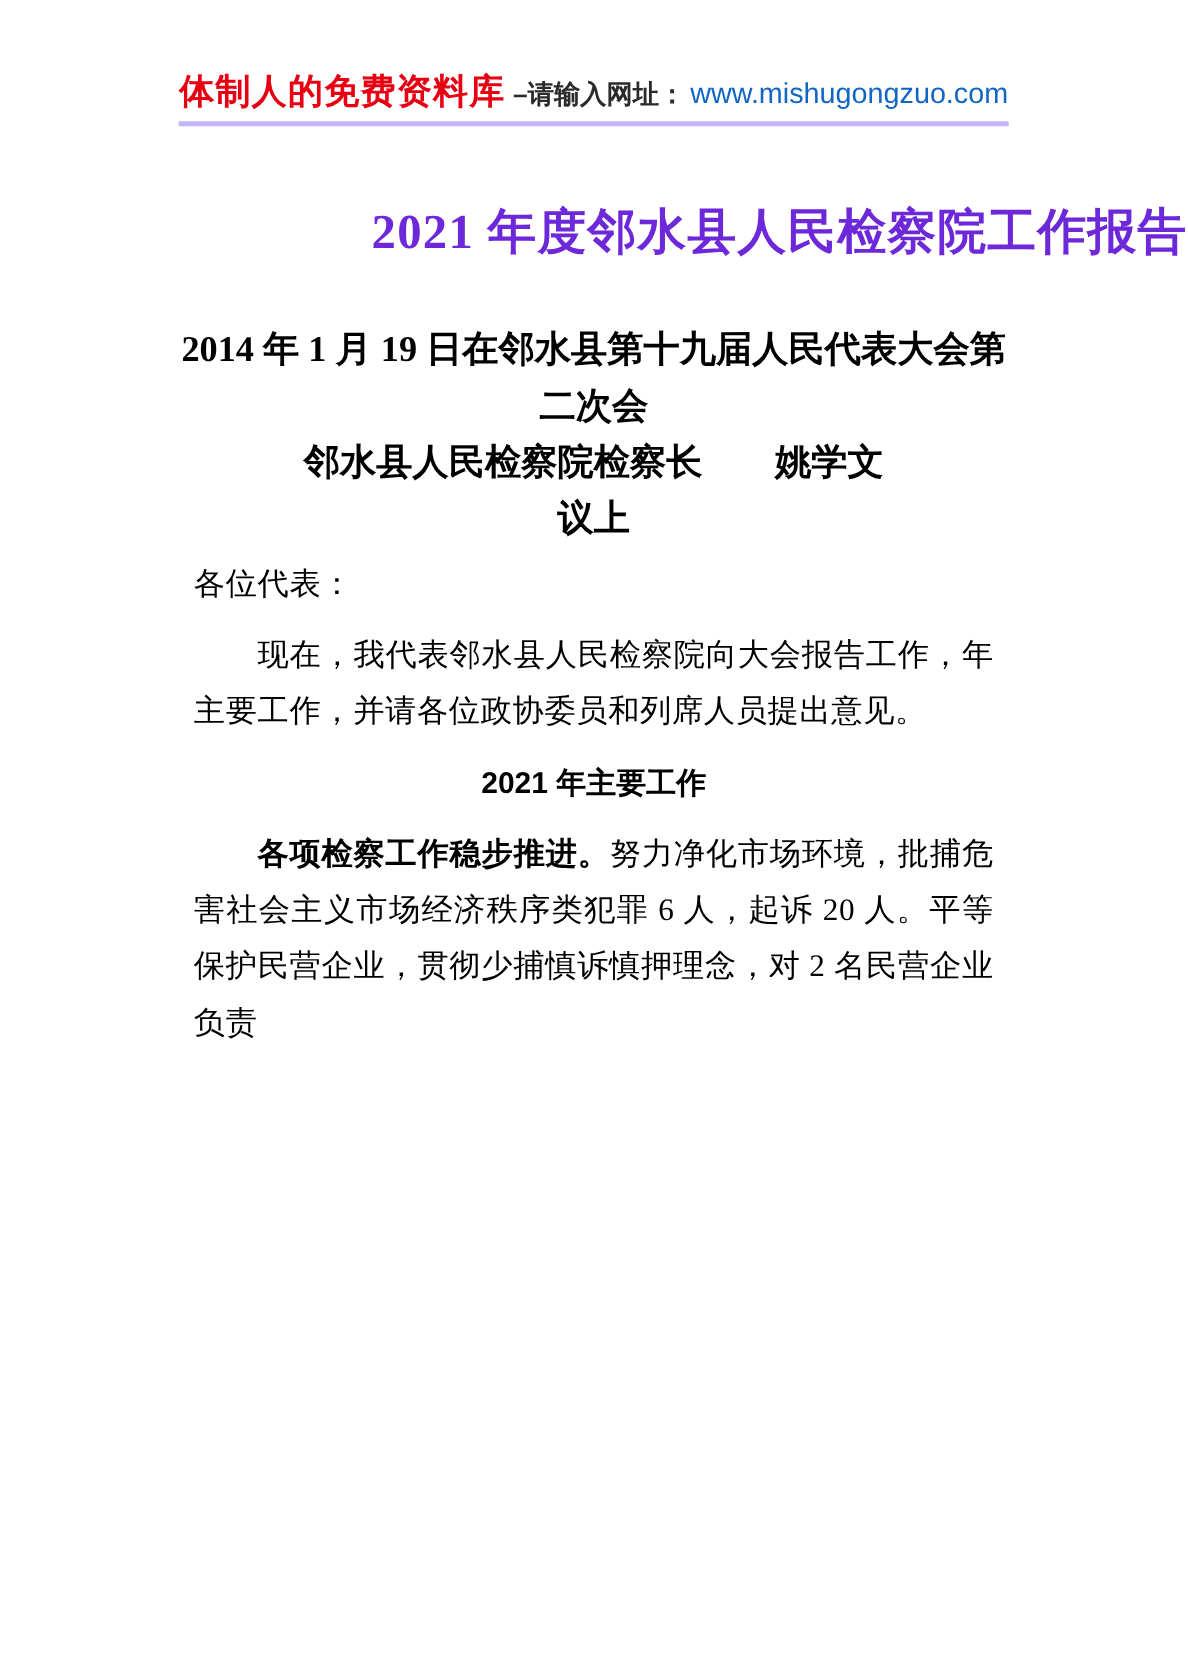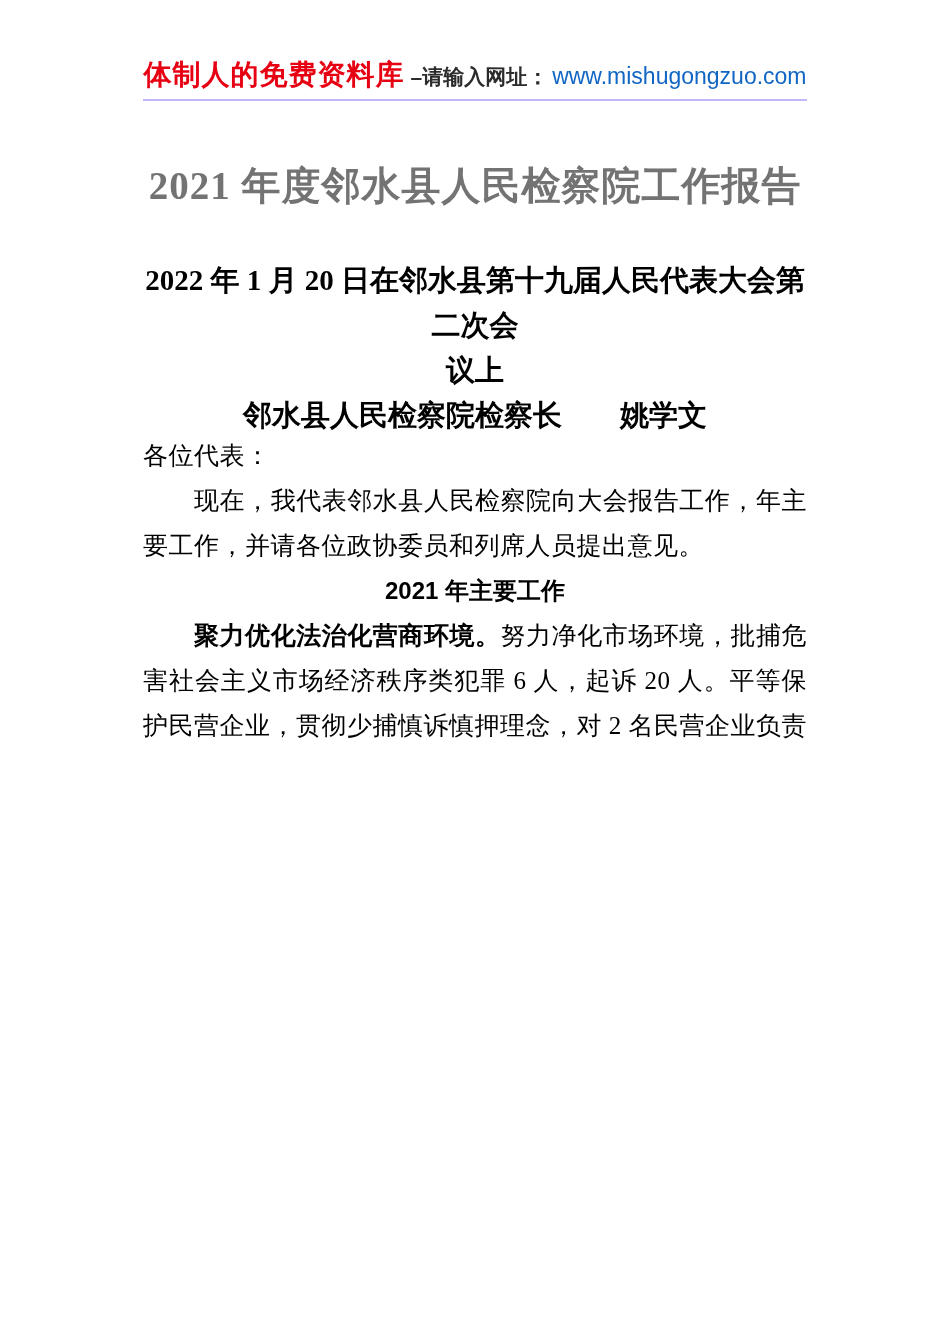--- a/index.html
+++ b/index.html
@@ -15,21 +15,21 @@
     color: #111111;
   }
 
   
   .site-header {
     position: absolute;
     top: 0;
     left: 143px;
     width: 664px;
     height: 101px;
-    border-bottom: 2px solid #c4b5fd;
+    border-bottom: 4px solid #c4b5fd;
   }
   .site-header-inner {
     position: absolute;
     left: 0; right: 0; bottom: 5px;
     text-align: center;
     white-space: nowrap;
     font-family: "Liberation Sans", "DejaVu Sans", sans-serif;
   }
   .brand {
     color: #e60012;
@@ -50,26 +50,26 @@
     margin-left: 4px;
     text-decoration: none;
   }
 
   
   .doc-title {
     position: absolute;
     top: 160px;
     left: 0;
     width: 100%;
-    text-align: center;
+    text-align: right;
     font-size: 39px;
     font-weight: 700;
     line-height: 52px;
     letter-spacing: 1px;
-    color: #737373;
+    color: #6d28d9;
   }
   .subtitle-block {
     position: absolute;
     top: 258px;
     left: 143px;
     width: 664px;
     text-align: center;
     font-size: 29px;
     font-weight: 700;
     line-height: 45px;
@@ -81,21 +81,21 @@
     position: absolute;
     top: 433px;
     left: 143px;
     width: 664px;
     font-size: 25px;
     letter-spacing: 0.5px;
     line-height: 45px;
     text-align: justify;
     color: #000000;
   }
-  .main-text p { margin: 0; }
+  .main-text p { margin: 12px; }
   .indent { text-indent: 51px; }
   .section-title {
     text-align: center;
     font-family: Liberation Sans, sans-serif;
     font-weight: 700;
     font-size: 24px;
     letter-spacing: 0;
     margin: 45px 0;
   }
   .num-heading {
@@ -114,25 +114,25 @@
 
   <div class="site-header">
     <div class="site-header-inner">
       <span class="brand">体制人的免费资料库</span><span class="url-prompt">–请输入网址：</span><span class="site-url">www.mishugongzuo.com</span>
     </div>
   </div>
 
   <h1 class="doc-title">2021 年度邻水县人民检察院工作报告</h1>
 
   <div class="subtitle-block">
-    <div>2022 年 1 月 20 日在邻水县第十九届人民代表大会第二次会</div>
+    <div>2014 年 1 月 19 日在邻水县第十九届人民代表大会第二次会</div>
+    <div>邻水县人民检察院检察长　　姚学文</div>
     <div>议上</div>
-    <div>邻水县人民检察院检察长　　姚学文</div>
   </div>
 
   <div class="main-text">
     <p>各位代表：</p>
     <p class="indent">现在，我代表邻水县人民检察院向大会报告工作，年主要工作，并请各位政协委员和列席人员提出意见。</p>
     <p class="section-title">2021 年主要工作</p>
-    <p class="indent"><span class="lead-bold">聚力优化法治化营商环境。</span><span>努力净化市场环境，批捕危害社会主义市场经济秩序类犯罪 6 人，起诉 20 人。平等保护民营企业，贯彻少捕慎诉慎押理念，对 2 名民营企业负责</span></p>
+    <p class="indent"><span class="lead-bold">各项检察工作稳步推进。</span><span>努力净化市场环境，批捕危害社会主义市场经济秩序类犯罪 6 人，起诉 20 人。平等保护民营企业，贯彻少捕慎诉慎押理念，对 2 名民营企业负责</span></p>
   </div>
 
 </div>
 
 </body></html>

